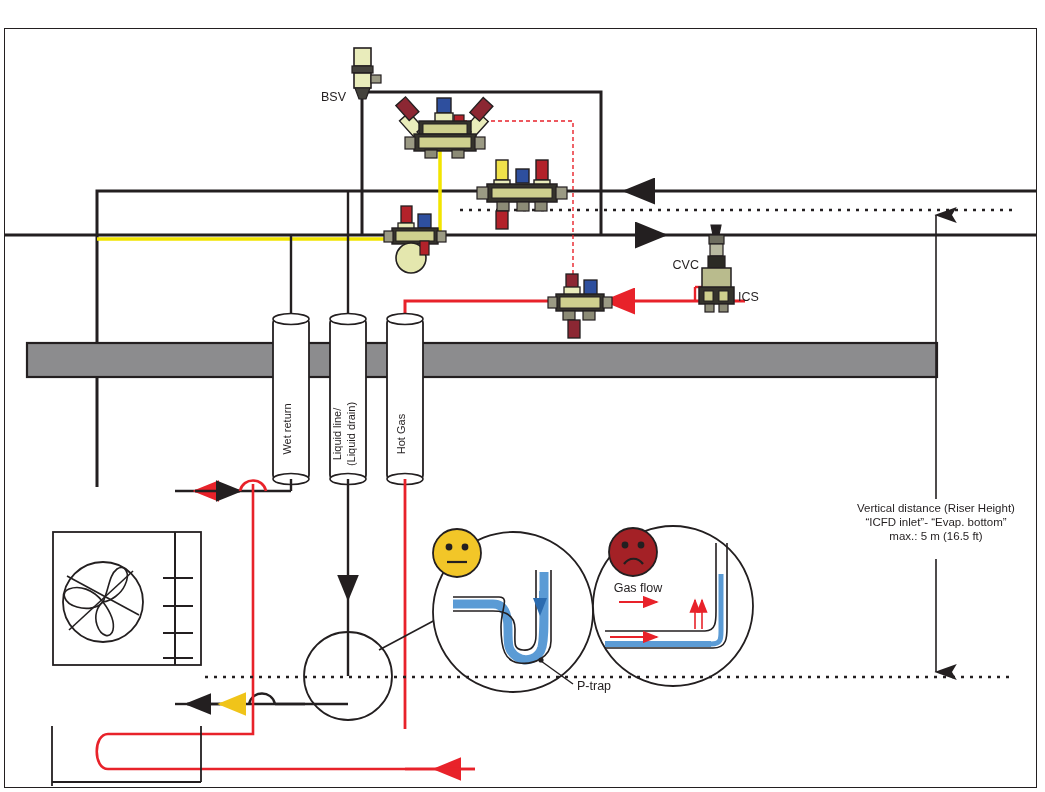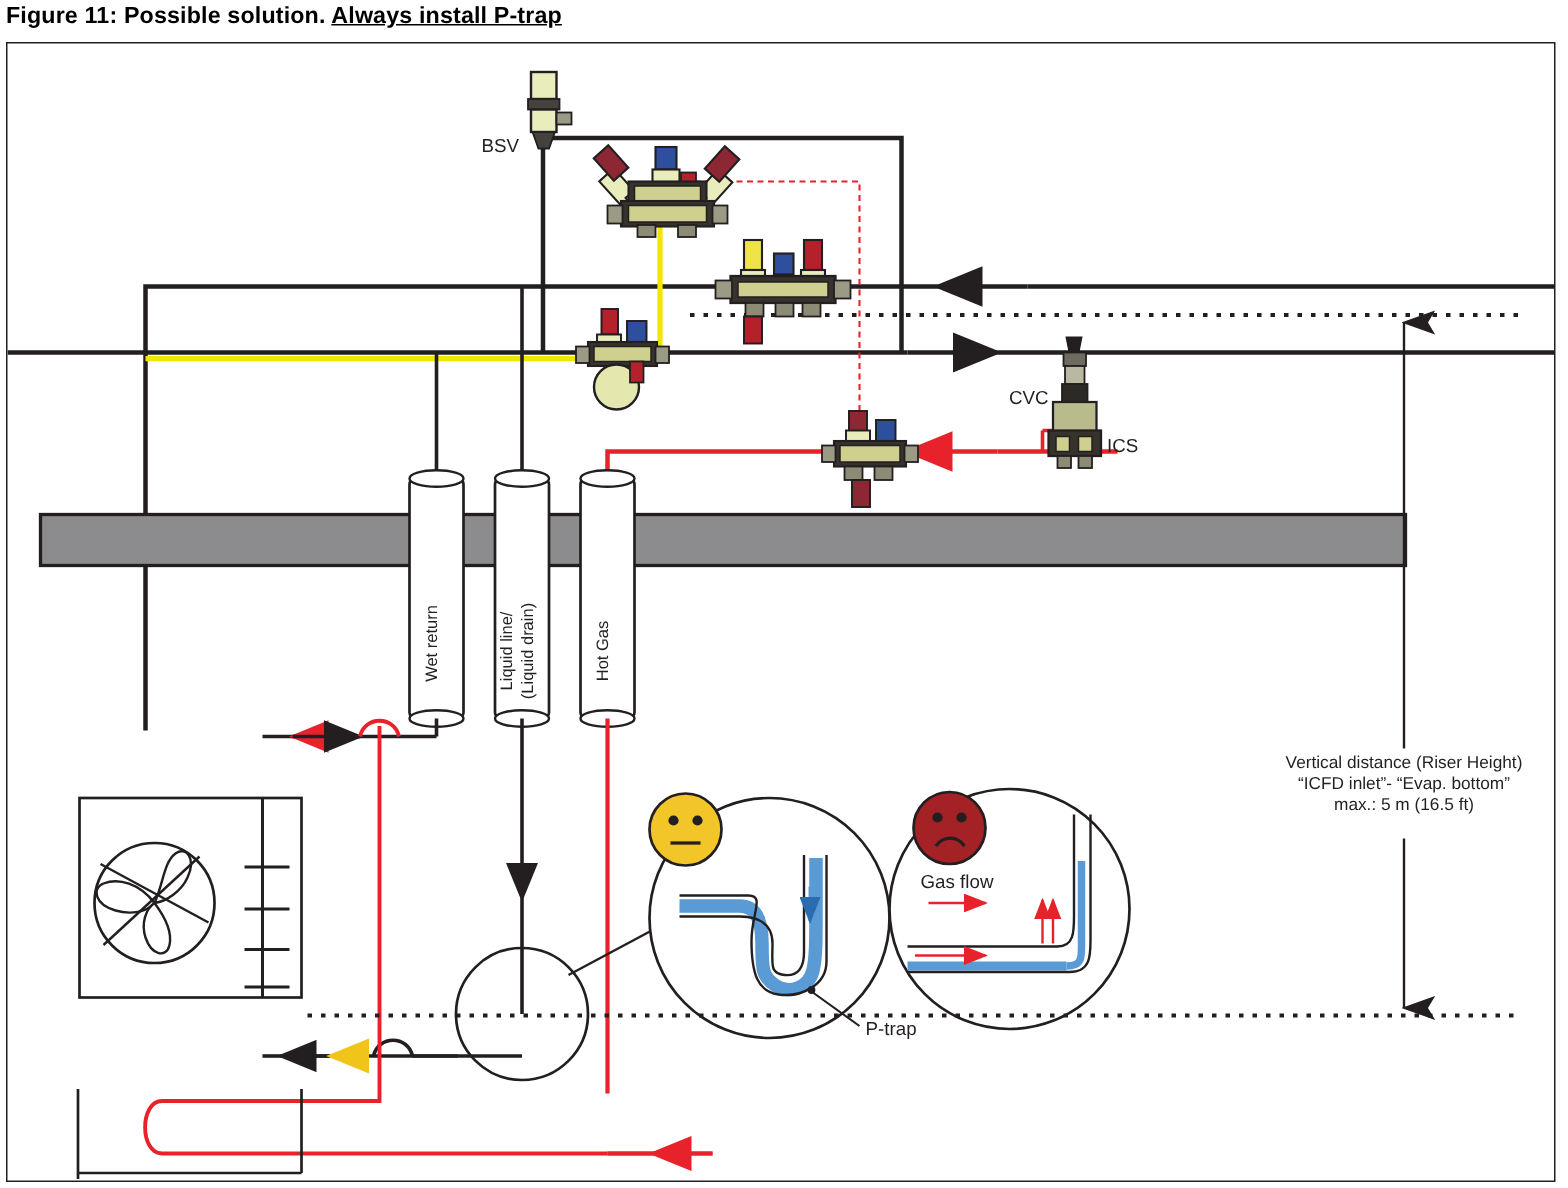--- a/index.html
+++ b/index.html
@@ -11,23 +11,20 @@
   #frame{position:absolute;left:4px;top:28px;width:1033px;height:760px;
          border:1.4px solid #231f20;box-sizing:border-box;background:#fff;}
   svg{position:absolute;left:0;top:0;}
   .lbl{font-family:"Liberation Sans",sans-serif;fill:#231f20;}
 </style>
 </head>
 <body>
 
 <div id="root">
 
-  <div id="caption">
-    <span>Figure 11: Possible solution. </span><span class="u">Always install P-trap</span>
-  </div>
 
   <div id="frame">
 
     <svg width="1031" height="757" viewBox="0 0 1031 757">
 
       <defs>
         <marker id="ahB" markerWidth="11" markerHeight="9" refX="10" refY="4.5" orient="auto">
           <path d="M0,0 L11,4.5 L0,9 z" fill="#231f20"></path>
         </marker>
         <marker id="ahBl" markerWidth="11" markerHeight="9" refX="10" refY="4.5" orient="auto">

